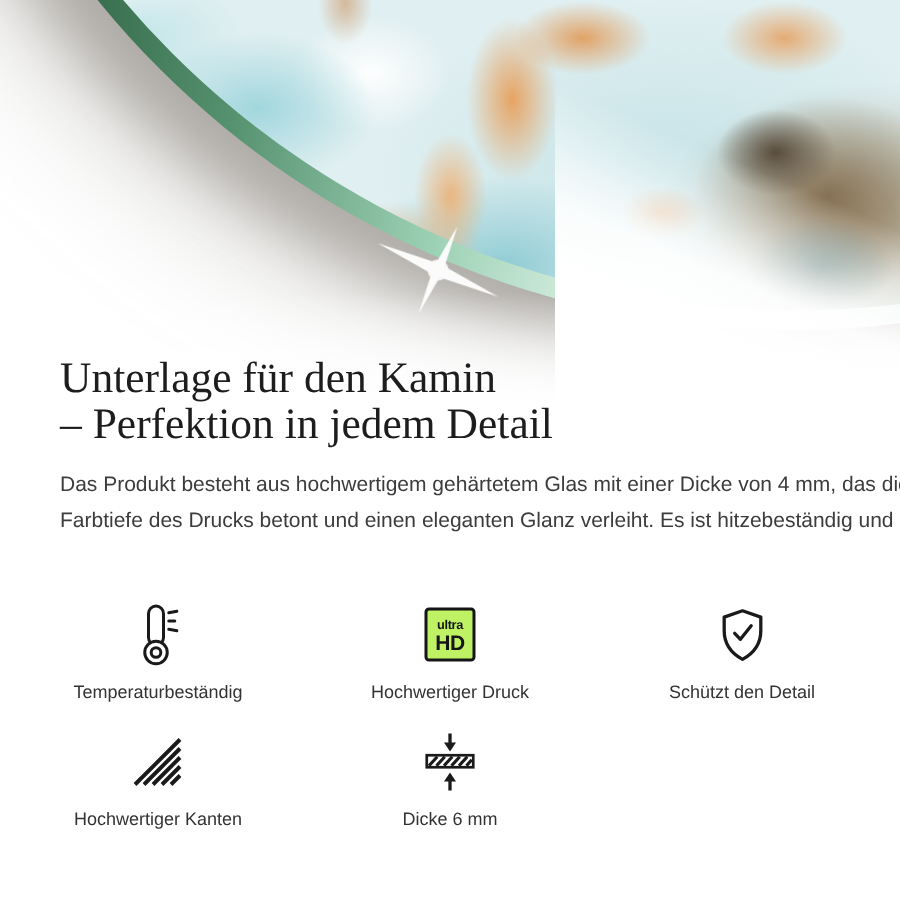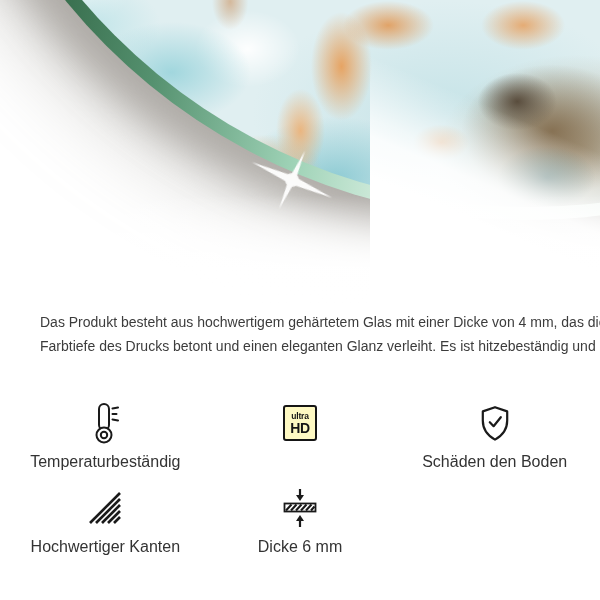--- a/index.html
+++ b/index.html
@@ -48,24 +48,24 @@
   .heading span{display:block;}
   .para{position:absolute;left:40px;top:310px;width:532px;z-index:10;
         font-size:14px;line-height:24.3px;color:#3c3c3c;}
   .para span{display:block;white-space:nowrap;}
 
   
   .features{position:absolute;left:8px;top:400px;width:584px;z-index:10;
         display:grid;grid-template-columns:repeat(3,1fr);row-gap:16px;}
   .feature{display:flex;flex-direction:column;align-items:center;}
   .icon-slot{height:46px;display:flex;align-items:center;justify-content:center;margin-bottom:8px;}
-  .feature .label{font-size:16px;line-height:15px;color:#333;text-align:center;}
+  .feature .label{font-size:12px;line-height:15px;color:#333;text-align:center;}
   .icon-svg{stroke:#1a1a1a;fill:none;stroke-width:2;}
   .hd-box{width:30px;height:32px;border:2.5px solid #151515;border-radius:3px;color:#151515;
-        display:flex;flex-direction:column;align-items:center;justify-content:center;background:#fef9c3;}
+        display:flex;flex-direction:column;align-items:center;justify-content:center;background:#bef264;}
   .hd-box .hd-small{font-size:8.5px;font-weight:700;line-height:9px;letter-spacing:-0.2px;}
   .hd-box .hd-big{font-size:14px;font-weight:800;line-height:14px;letter-spacing:-0.3px;margin-top:0;}
 </style>
 </head>
 <body>
 
 <div class="page">
 
   <div class="hero">
     <div class="disc-shadow"></div>
@@ -75,20 +75,24 @@
     <div class="sparkle">
       <svg width="104" height="104" viewBox="0 0 104 104">
         <circle cx="52" cy="52" r="7" fill="#ffffff" opacity="0.9"></circle>
         <path d="M52 20 L55 48 L96 52 L55 56 L52 84 L49 56 L8 52 L49 48 Z" fill="#ffffff"></path>
       </svg>
     </div>
     <div class="fade-right"></div>
     <div class="fade-bottom"></div>
   </div>
 
+  <h1 class="heading" style="margin:0;">
+    <span>Unterlage für den Kamin</span>
+    <span>– Perfektion in jedem Detail</span>
+  </h1>
 
   <p class="para" style="margin:0;">
     <span>Das Produkt besteht aus hochwertigem gehärtetem Glas mit einer Dicke von 4 mm, das die</span>
     <span>Farbtiefe des Drucks betont und einen eleganten Glanz verleiht. Es ist hitzebeständig und</span>
   </p>
 
   <div class="features">
 
     <div class="feature">
       <div class="icon-slot">
@@ -102,30 +106,31 @@
       <div class="label">Temperaturbeständig</div>
     </div>
 
     <div class="feature">
       <div class="icon-slot">
         <div class="hd-box">
           <span class="hd-small">ultra</span>
           <span class="hd-big">HD</span>
         </div>
       </div>
+      <div class="label">Hochwertiger Druck</div>
     </div>
 
     <div class="feature">
       <div class="icon-slot">
         <svg width="30" height="37" viewBox="0 0 30 37" class="icon-svg" style="stroke-width:2.2;">
           <path d="M15 2.2 L27.2 6.4 L27.2 15.5 C27.2 24.6 22.3 30.6 15 34.6 C7.7 30.6 2.8 24.6 2.8 15.5 L2.8 6.4 Z" stroke-linejoin="round"></path>
           <path d="M9.8 17.2 L13.6 21.2 L20.8 12.2" stroke-linecap="round" stroke-linejoin="round"></path>
         </svg>
       </div>
-      <div class="label">Schäden den Boden</div>
+      <div class="label">Schützt den Detail</div>
     </div>
 
 
     <div class="feature">
       <div class="icon-slot">
         <svg width="34" height="34" viewBox="0 0 34 34" class="icon-svg" style="stroke-width:2.6;">
           <path d="M2 32 L32 2"></path>
           <path d="M8 32 L32 8"></path>
           <path d="M14 32 L32 14"></path>
           <path d="M20 32 L32 20"></path>

